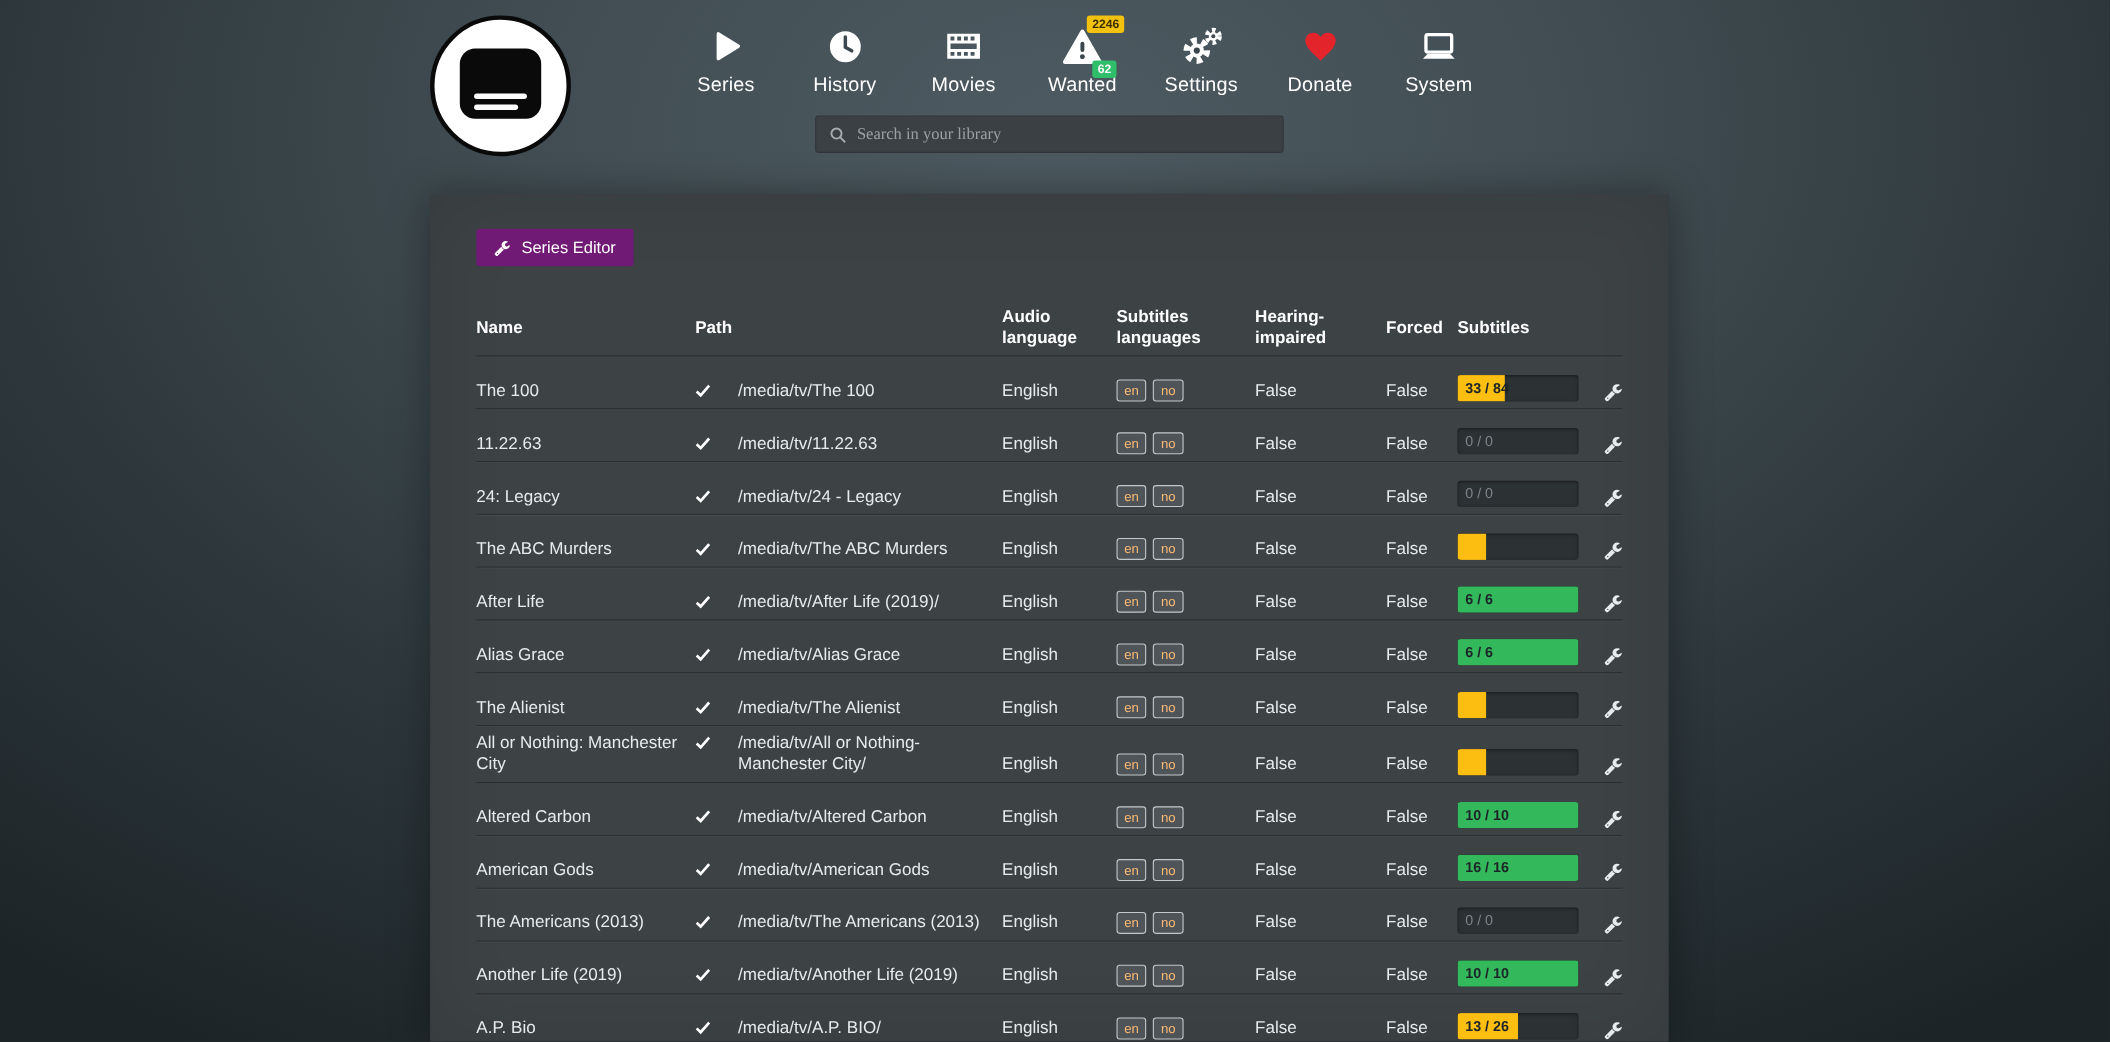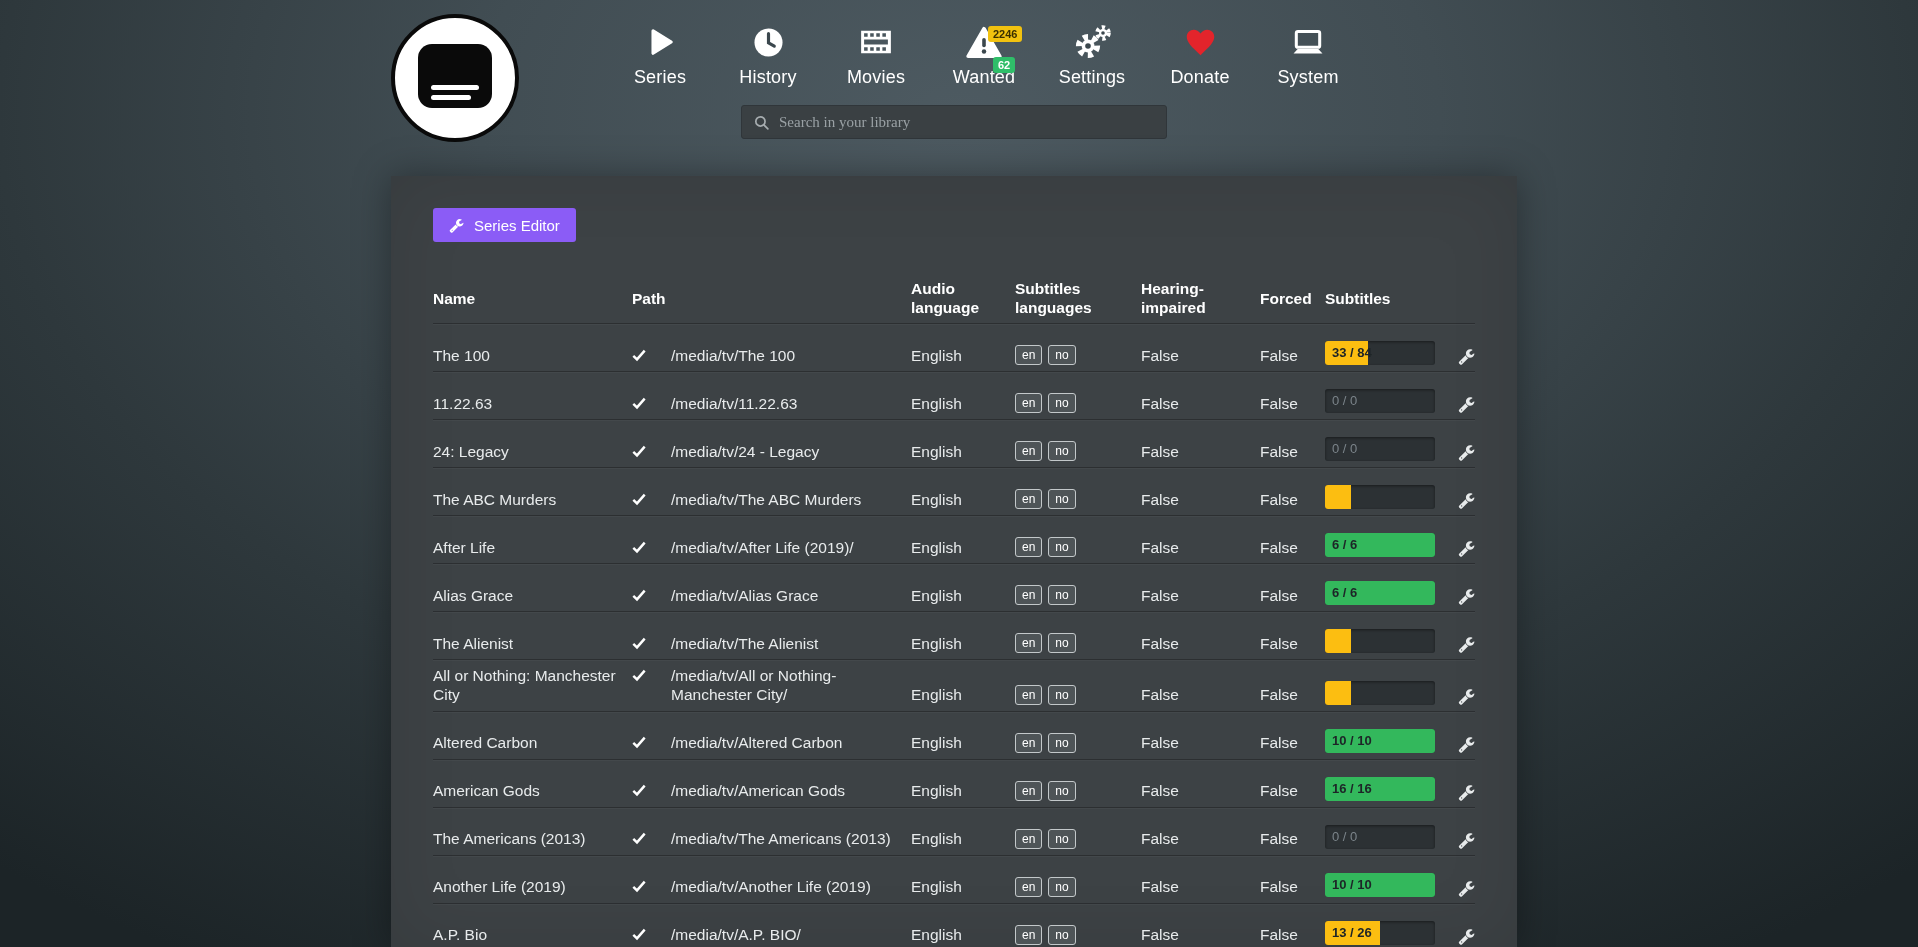--- a/index.html
+++ b/index.html
@@ -13,36 +13,36 @@
     background:#fff;border:4px solid #0a0a0a;}
   .logo-rect{position:absolute;left:23px;top:26px;width:74px;height:64px;background:#0a0a0a;border-radius:14px;}
   .logo-line1{position:absolute;left:13px;bottom:18px;width:48px;height:5px;background:#fff;border-radius:3px;}
   .logo-line2{position:absolute;left:13px;bottom:8px;width:40px;height:5px;background:#fff;border-radius:3px;}
 
   
   .nav{position:absolute;left:606px;top:20px;display:flex;}
   .nav-item{position:relative;width:108px;display:flex;flex-direction:column;align-items:center;gap:3px;cursor:pointer;}
   .nav-icon{height:44px;display:flex;align-items:center;justify-content:center;}
   .nav-label{color:#fff;font-size:18px;letter-spacing:.2px;}
-  .nav-badge{position:absolute;font-size:11px;font-weight:700;padding:2px 5px;border-radius:3px;line-height:1.1;margin-top:12px;}
+  .nav-badge{position:absolute;font-size:11px;font-weight:700;padding:2px 5px;border-radius:3px;line-height:1.1;}
   .nav-badge.top{top:-6px;left:58px;color:#3a3000;}
-  .nav-badge.bottom{top:25px;left:63px;color:#fff;}
+  .nav-badge.bottom{top:35px;left:63px;color:#fff;}
 
   
   .search{position:absolute;left:741px;top:105px;width:426px;height:34px;background:#3a4043;
     border:1px solid #30363a;border-radius:3px;display:flex;align-items:center;padding:0 11px;gap:9px;}
   .search input{flex:1;background:transparent;border:none;outline:none;color:#d6dadc;font-size:15px;font-family:Liberation Serif, serif;}
   .search input::placeholder{color:#9aa1a5;}
 
   
   .panel{position:absolute;left:391px;top:176px;width:1126px;height:771px;background:#3d4245;
     box-shadow:0 0 34px rgba(0,0,0,.35), inset 0 0 70px rgba(0,0,0,.10);}
   .panel-inner{padding:32px 42px 0 42px;}
 
-  .btn-editor{display:inline-flex;align-items:center;gap:10px;background:#8b5cf6;color:#fff;
+  .btn-editor{display:inline-flex;align-items:center;gap:10px;background:#701a75;color:#fff;
     font-size:15px;height:34px;padding:0 16px;border:none;border-radius:3px;cursor:pointer;font-family:inherit;}
 
   
   .thead{display:flex;align-items:center;margin-top:33px;height:48px;}
   .th{color:#fff;font-weight:700;font-size:15.5px;line-height:1.2;padding-right:10px;}
   .row{display:flex;align-items:flex-end;min-height:48px;border-top:1px solid rgba(0,0,0,.28);
     box-shadow:inset 0 1px 0 rgba(255,255,255,.035);cursor:pointer;}
   .td{color:#e8ebec;font-size:15.5px;line-height:1.25;padding:6px 10px 6px 0;}
 
   .col-name{width:199px;}
@@ -51,21 +51,21 @@
   .td.col-path .chk{margin-top:2px;flex:0 0 auto;display:flex;}
   .col-audio{width:104px;}
   .col-langs{width:126px;}
   .col-hi{width:119px;}
   .th.col-hi{padding-right:32px;}
   .col-forced{width:65px;}
   .col-subs{width:132px;}
   .col-actions{flex:1;display:flex;justify-content:flex-end;padding-right:0;}
 
   .lang-badge{display:inline-block;background:#4e5457;border:1px solid #c3c8ca;border-radius:3px;
-    color:#ffffff;font-size:12px;line-height:1;padding:3px 6px;margin-right:6px;}
+    color:#fdba74;font-size:12px;line-height:1;padding:3px 6px;margin-right:6px;}
 
   .pbar{position:relative;width:110px;height:24px;background:#2c3134;border-radius:3px;overflow:hidden;
     box-shadow:inset 0 1px 3px rgba(0,0,0,.45);}
   .pfill{position:absolute;left:0;top:0;bottom:0;}
   .plabel{position:absolute;left:7px;top:0;height:100%;display:flex;align-items:center;
     font-size:13px;font-weight:700;color:#1d2427;white-space:nowrap;}
   .plabel.empty{color:#7b848a;font-weight:400;}
 
   .row-wrench{display:flex;align-items:center;cursor:pointer;}
 </style>

